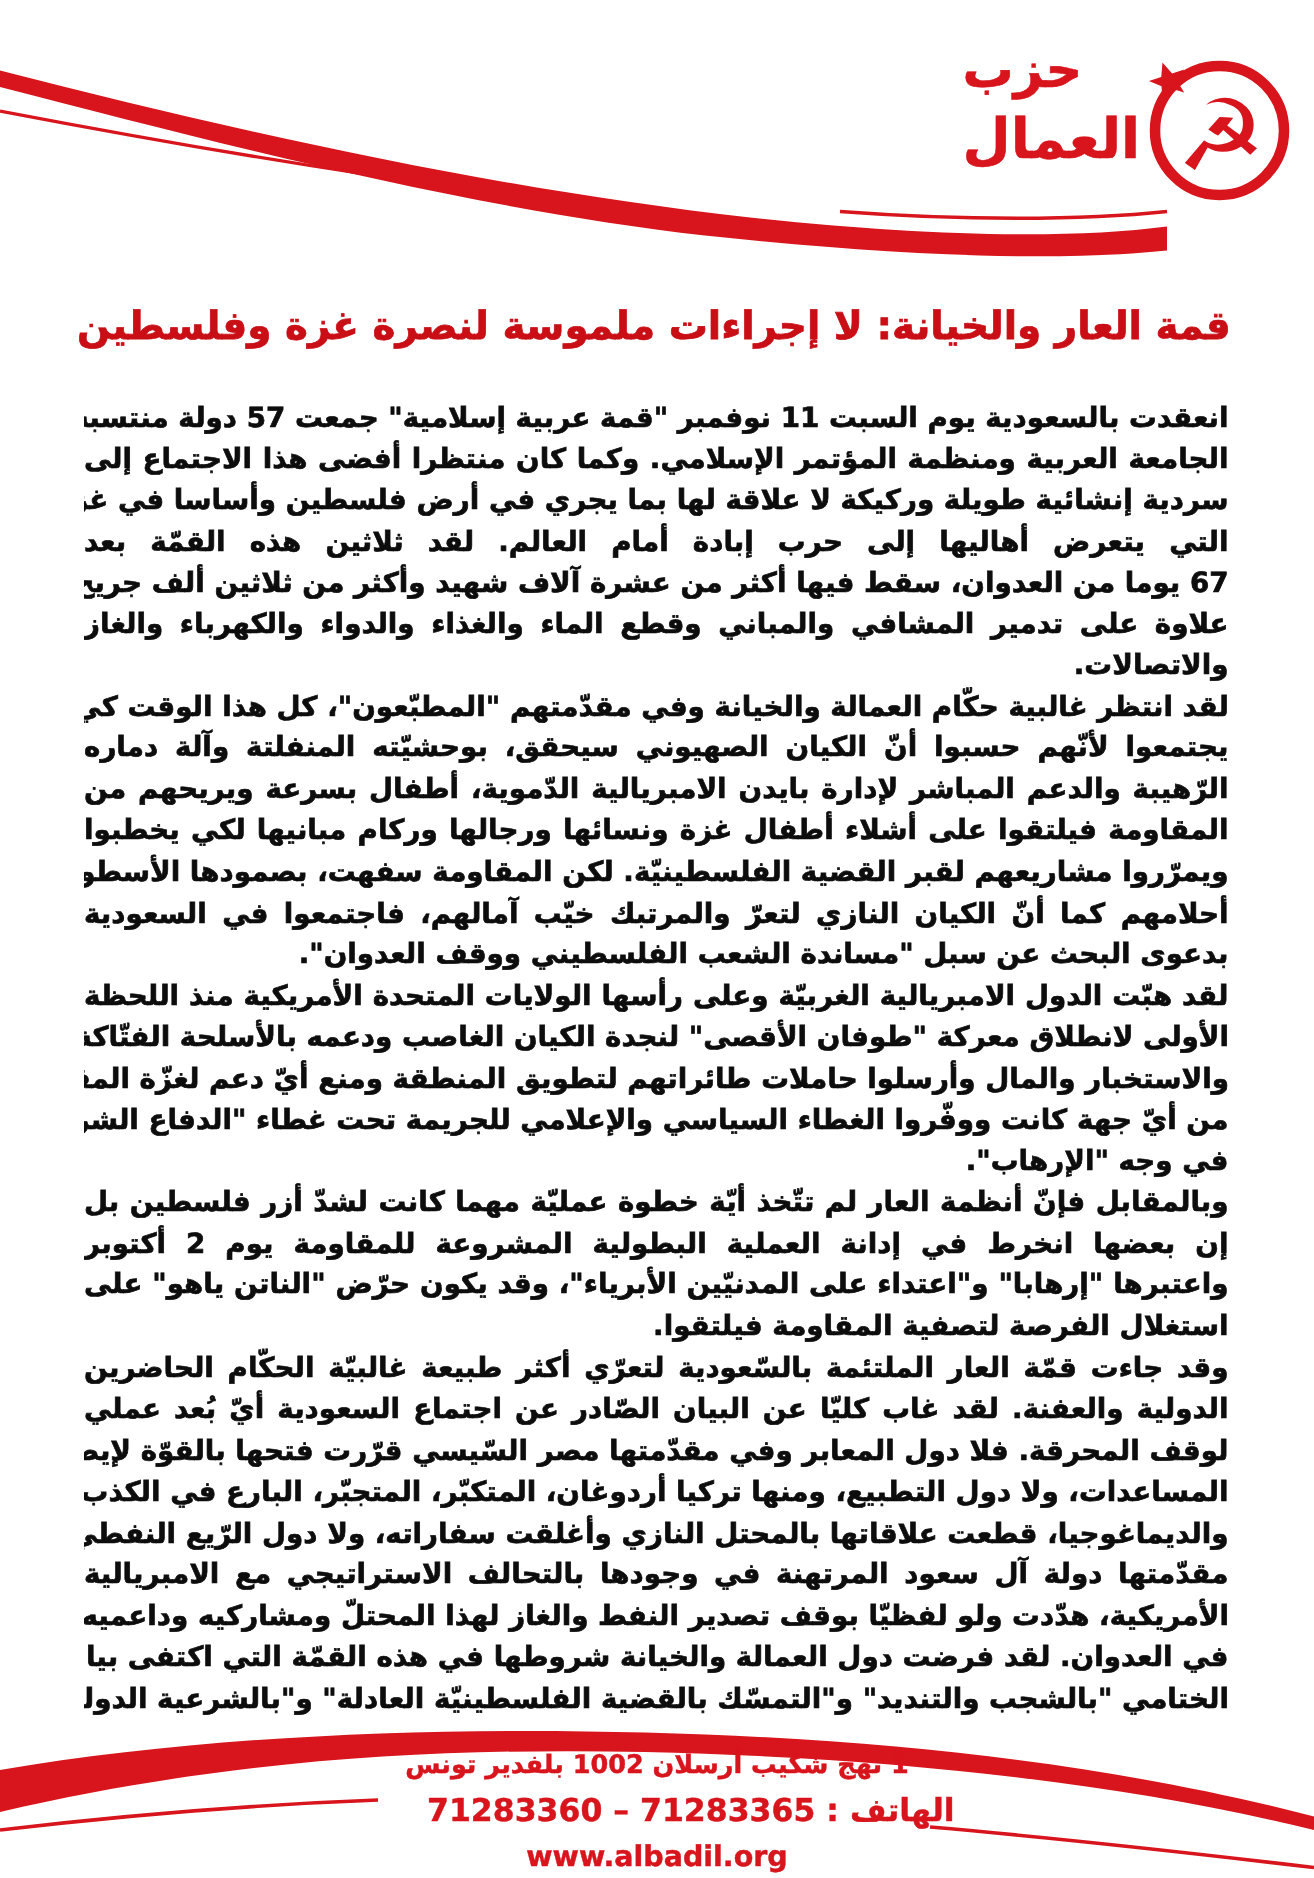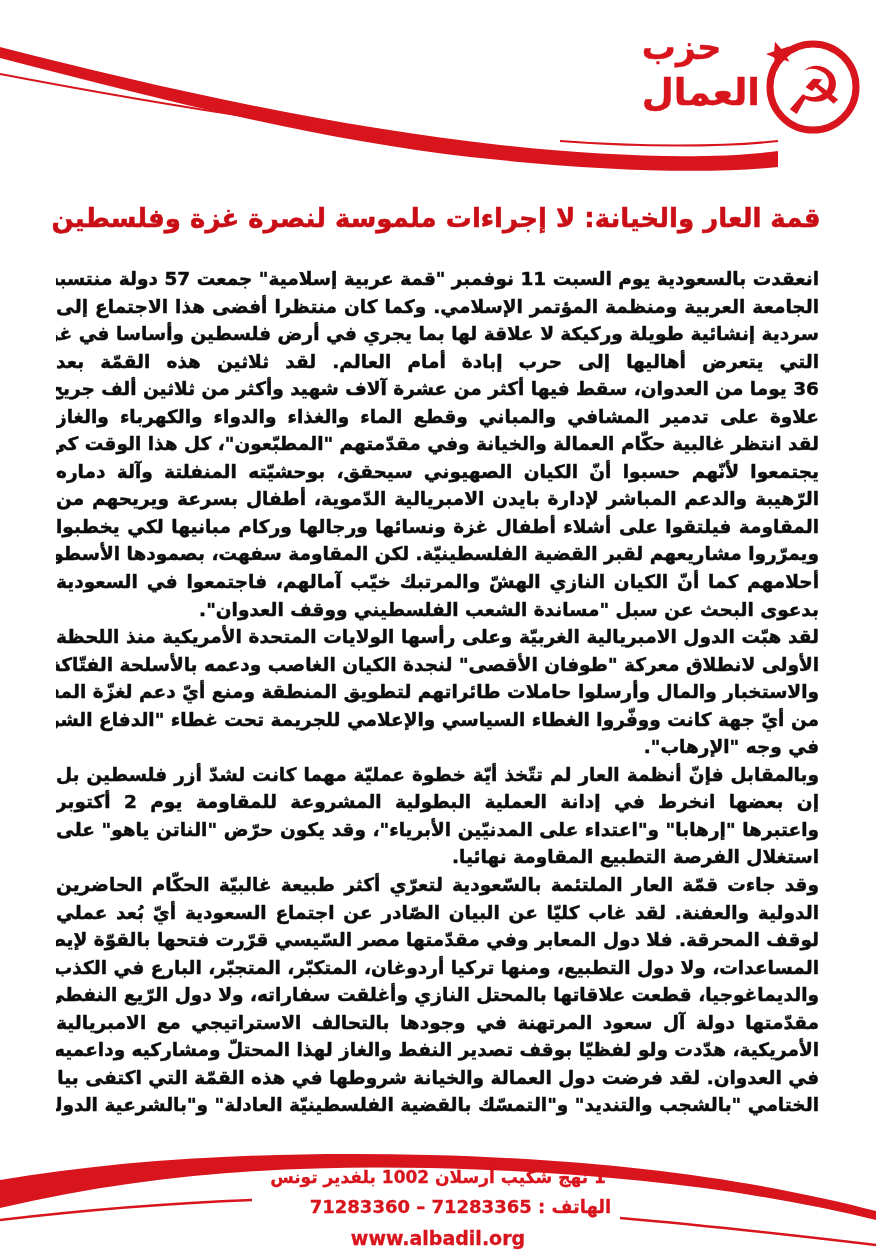--- a/index.html
+++ b/index.html
@@ -47,21 +47,21 @@
   }
   .bline.last{text-align-last:right;}
   
   #bottom-swoosh{left:0;top:1150px;width:876px;height:102px;}
   #footer-text{
     left:0;right:0;top:1158px;text-align:center;color:var(--accent);
     font-weight:bold;direction:rtl;
     -webkit-text-stroke:0.3px var(--accent);
   }
   #footer-address{font-size:17px;height:30px;line-height:30px;margin-top:4px;}
-  #footer-phone{font-size:18px;height:30px;line-height:30px;margin-left:45px;}
+  #footer-phone{font-size:21px;height:30px;line-height:30px;margin-left:45px;}
   #footer-website{font-size:19px;height:32px;line-height:32px;font-family:"DejaVu Sans",sans-serif;direction:ltr;}
 </style>
 </head>
 <body>
 
 <svg id="top-swoosh" class="abs" viewBox="0 0 876 180" xmlns="http://www.w3.org/2000/svg">
   <path class="accent-fill" d="M0,47 C160,88 330,126 500,145 C610,157 710,160 778,151 L778,167 C700,175 590,170 470,157 C310,139 140,94 0,58 Z"></path>
   <path class="accent-stroke" stroke-width="2.2" d="M0,74 C110,95 210,112 312,126"></path>
   <path class="accent-stroke" stroke-width="2.2" d="M560,141 C640,147 722,147 778,141"></path>
 </svg>
@@ -79,44 +79,45 @@
 </svg>
 
 <div id="doc-title" class="abs">قمة العار والخيانة: لا إجراءات  ملموسة لنصرة غزة وفلسطين</div>
 
 <div id="body-text" class="abs">
     <div class="para">
       <div class="bline">انعقدت بالسعودية يوم السبت 11 نوفمبر "قمة عربية إسلامية" جمعت 57 دولة منتسبة إلى</div>
       <div class="bline">الجامعة العربية ومنظمة المؤتمر الإسلامي. وكما كان منتظرا أفضى هذا الاجتماع إلى</div>
       <div class="bline">سردية إنشائية طويلة وركيكة لا علاقة لها بما يجري في أرض فلسطين وأساسا في غزة</div>
       <div class="bline">التي يتعرض أهاليها إلى حرب إبادة أمام العالم. لقد ثلاثين هذه القمّة بعد</div>
-      <div class="bline">36 يوما من العدوان، سقط فيها أكثر من عشرة آلاف شهيد وأكثر من ثلاثين ألف جريح</div>
+      <div class="bline">67 يوما من العدوان، سقط فيها أكثر من عشرة آلاف شهيد وأكثر من ثلاثين ألف جريح</div>
       <div class="bline">علاوة على تدمير المشافي والمباني وقطع الماء والغذاء والدواء والكهرباء والغاز</div>
+      <div class="bline last">والاتصالات.</div>
     </div>
     <div class="para">
       <div class="bline">لقد انتظر غالبية حكّام العمالة والخيانة وفي مقدّمتهم "المطبّعون"، كل هذا الوقت كي</div>
       <div class="bline">يجتمعوا لأنّهم حسبوا أنّ الكيان الصهيوني سيحقق، بوحشيّته المنفلتة وآلة دماره</div>
       <div class="bline">الرّهيبة والدعم المباشر لإدارة بايدن الامبريالية الدّموية، أطفال بسرعة ويريحهم من</div>
       <div class="bline">المقاومة فيلتقوا على أشلاء أطفال غزة ونسائها ورجالها وركام مبانيها لكي يخطبوا</div>
       <div class="bline">ويمرّروا مشاريعهم لقبر القضية الفلسطينيّة. لكن المقاومة سفهت، بصمودها الأسطوري،</div>
-      <div class="bline">أحلامهم كما أنّ الكيان النازي الهشّ والمرتبك خيّب آمالهم، فاجتمعوا في السعودية</div>
+      <div class="bline">أحلامهم كما أنّ الكيان النازي لتعرّ والمرتبك خيّب آمالهم، فاجتمعوا في السعودية</div>
       <div class="bline last">بدعوى البحث عن سبل "مساندة الشعب الفلسطيني ووقف العدوان".</div>
     </div>
     <div class="para">
       <div class="bline">لقد هبّت الدول الامبريالية الغربيّة وعلى رأسها الولايات المتحدة الأمريكية منذ اللحظة</div>
       <div class="bline">الأولى لانطلاق معركة "طوفان الأقصى" لنجدة الكيان الغاصب ودعمه بالأسلحة الفتّاكة</div>
       <div class="bline">والاستخبار والمال وأرسلوا حاملات طائراتهم لتطويق المنطقة ومنع أيّ دعم لغزّة المقاومة</div>
       <div class="bline">من أيّ جهة كانت ووفّروا الغطاء السياسي والإعلامي للجريمة تحت غطاء "الدفاع الشرعي"</div>
       <div class="bline last">في وجه "الإرهاب".</div>
     </div>
     <div class="para">
       <div class="bline">وبالمقابل فإنّ أنظمة العار لم تتّخذ أيّة خطوة عمليّة مهما كانت لشدّ أزر فلسطين بل</div>
       <div class="bline">إن بعضها انخرط في إدانة العملية البطولية المشروعة للمقاومة يوم 2 أكتوبر</div>
       <div class="bline">واعتبرها "إرهابا" و"اعتداء على المدنيّين الأبرياء"، وقد يكون حرّض "الناتن ياهو" على</div>
-      <div class="bline last">استغلال الفرصة التطبيع المقاومة نهائيا.</div>
+      <div class="bline last">استغلال الفرصة لتصفية المقاومة فيلتقوا.</div>
     </div>
     <div class="para">
       <div class="bline">وقد جاءت قمّة العار الملتئمة بالسّعودية لتعرّي أكثر طبيعة غالبيّة الحكّام الحاضرين</div>
       <div class="bline">الدولية والعفنة. لقد غاب كليّا عن البيان الصّادر عن اجتماع السعودية أيّ بُعد عملي</div>
       <div class="bline">لوقف المحرقة. فلا دول المعابر وفي مقدّمتها مصر السّيسي قرّرت فتحها بالقوّة لإيصال</div>
       <div class="bline">المساعدات، ولا دول التطبيع، ومنها تركيا أردوغان، المتكبّر، المتجبّر، البارع في الكذب</div>
       <div class="bline">والديماغوجيا، قطعت علاقاتها بالمحتل النازي وأغلقت سفاراته، ولا دول الرّيع النفطي وفي</div>
       <div class="bline">مقدّمتها دولة آل سعود المرتهنة في وجودها بالتحالف الاستراتيجي مع الامبريالية</div>
       <div class="bline">الأمريكية، هدّدت ولو لفظيّا بوقف تصدير النفط والغاز لهذا المحتلّ ومشاركيه وداعميه</div>
       <div class="bline">في العدوان. لقد فرضت دول العمالة والخيانة شروطها في هذه القمّة التي اكتفى بيانها</div>

